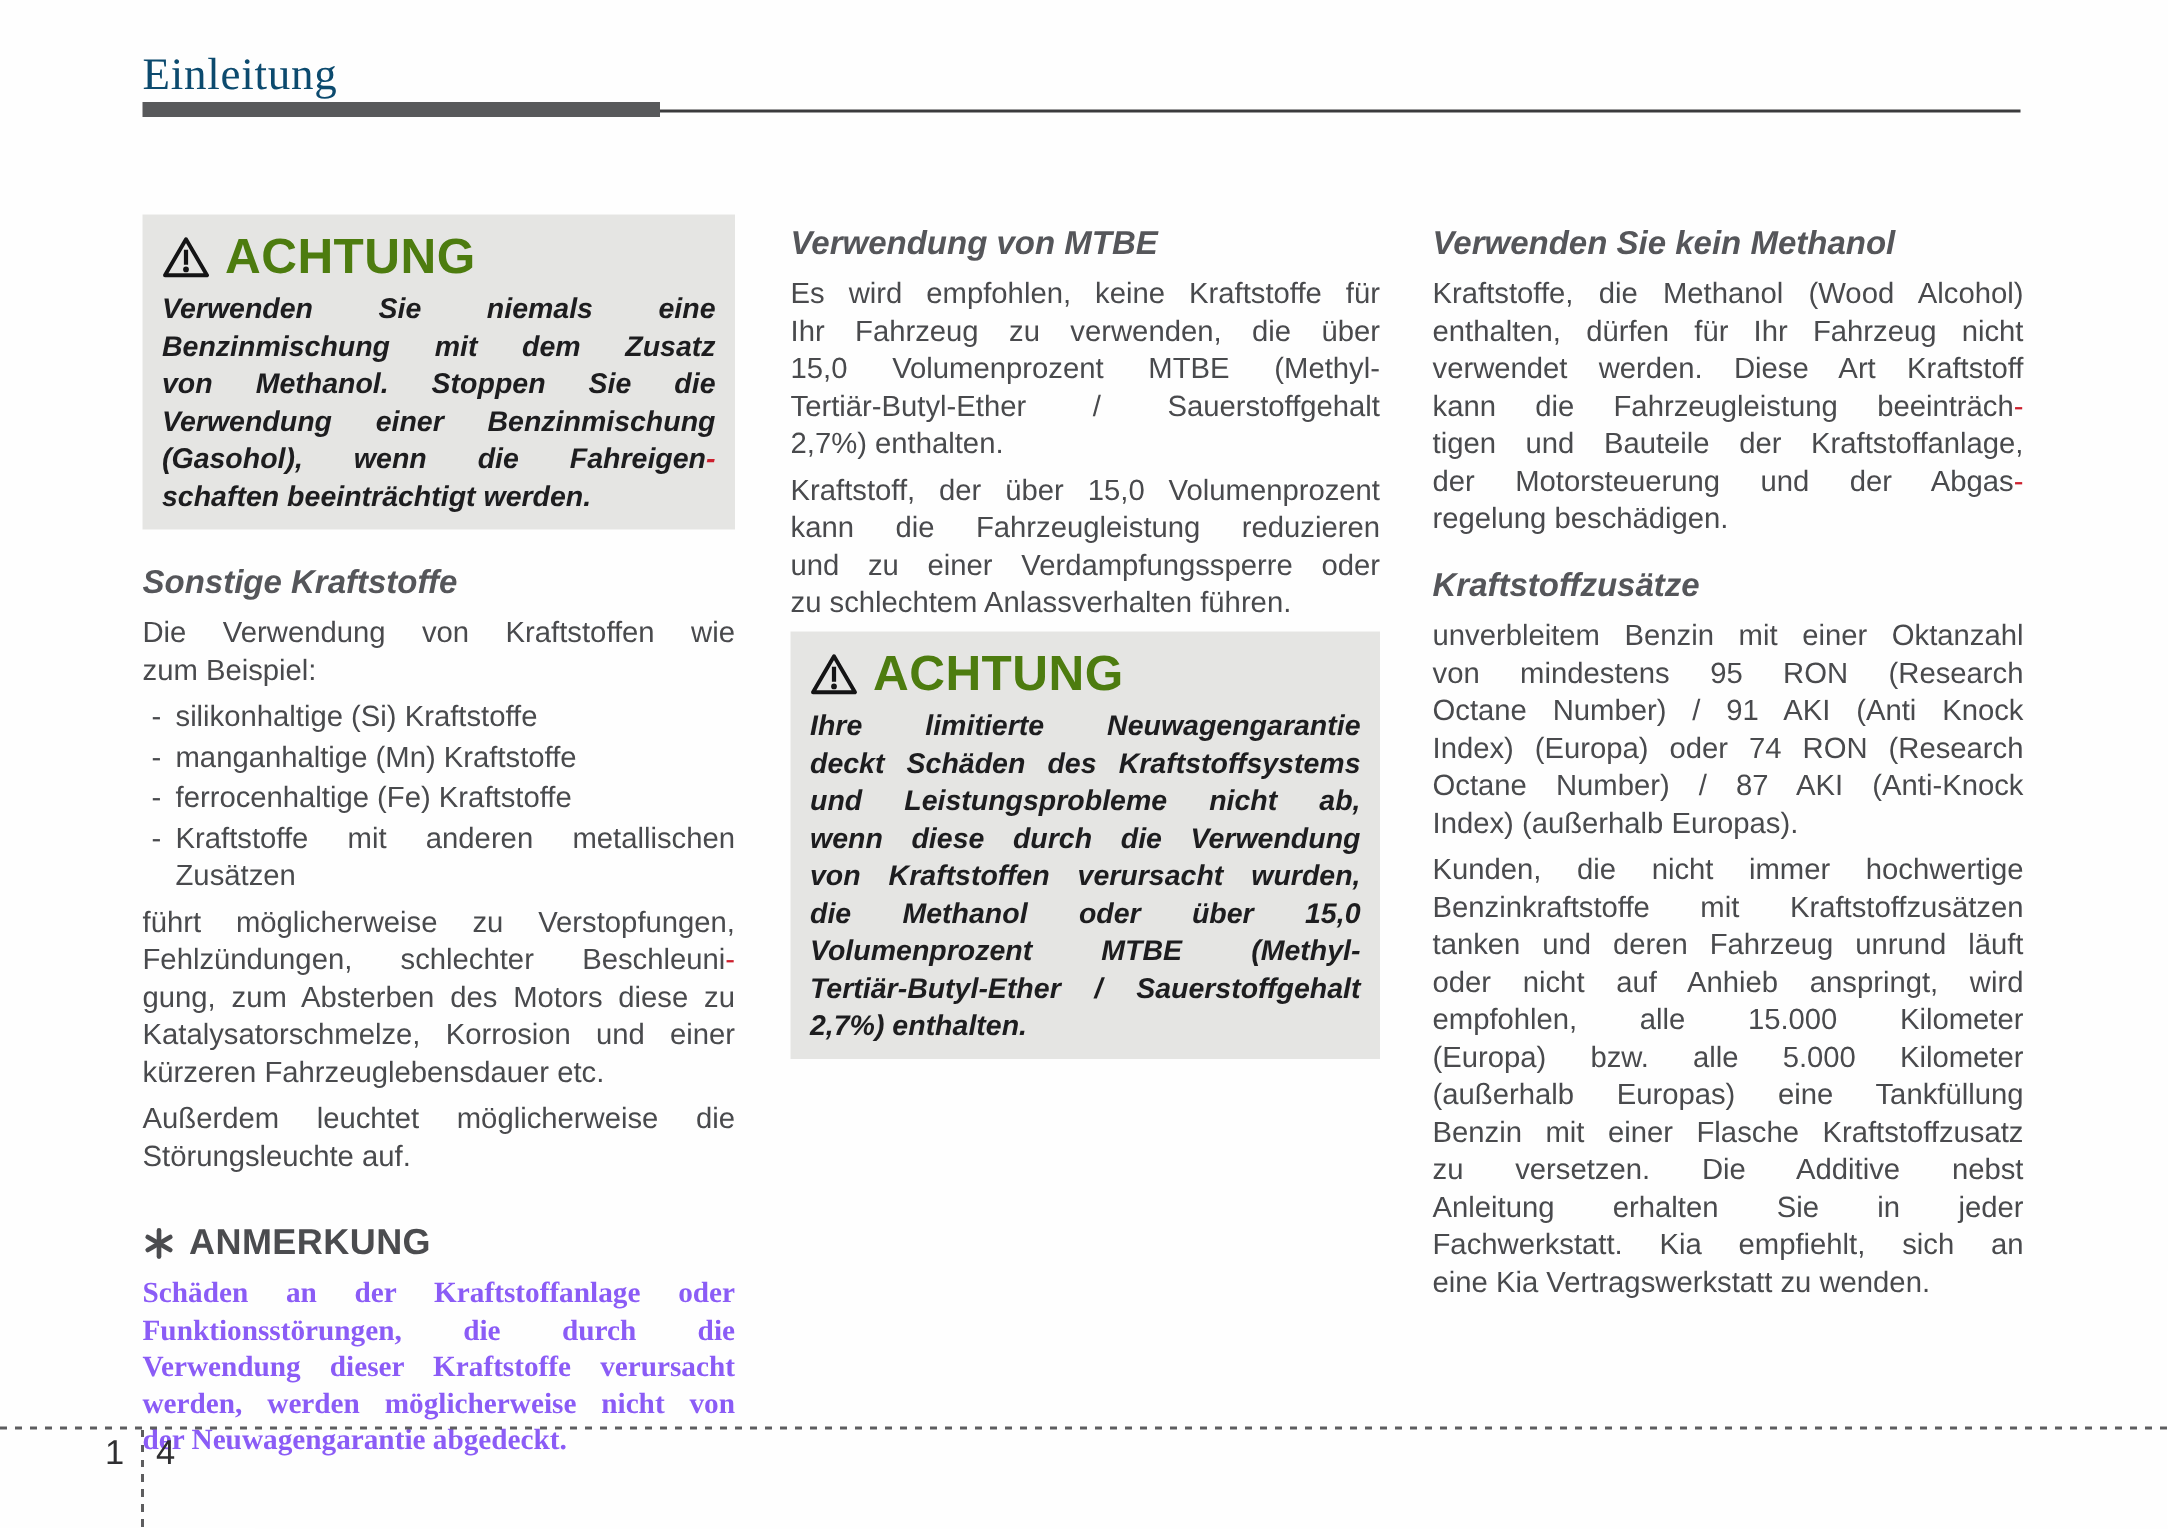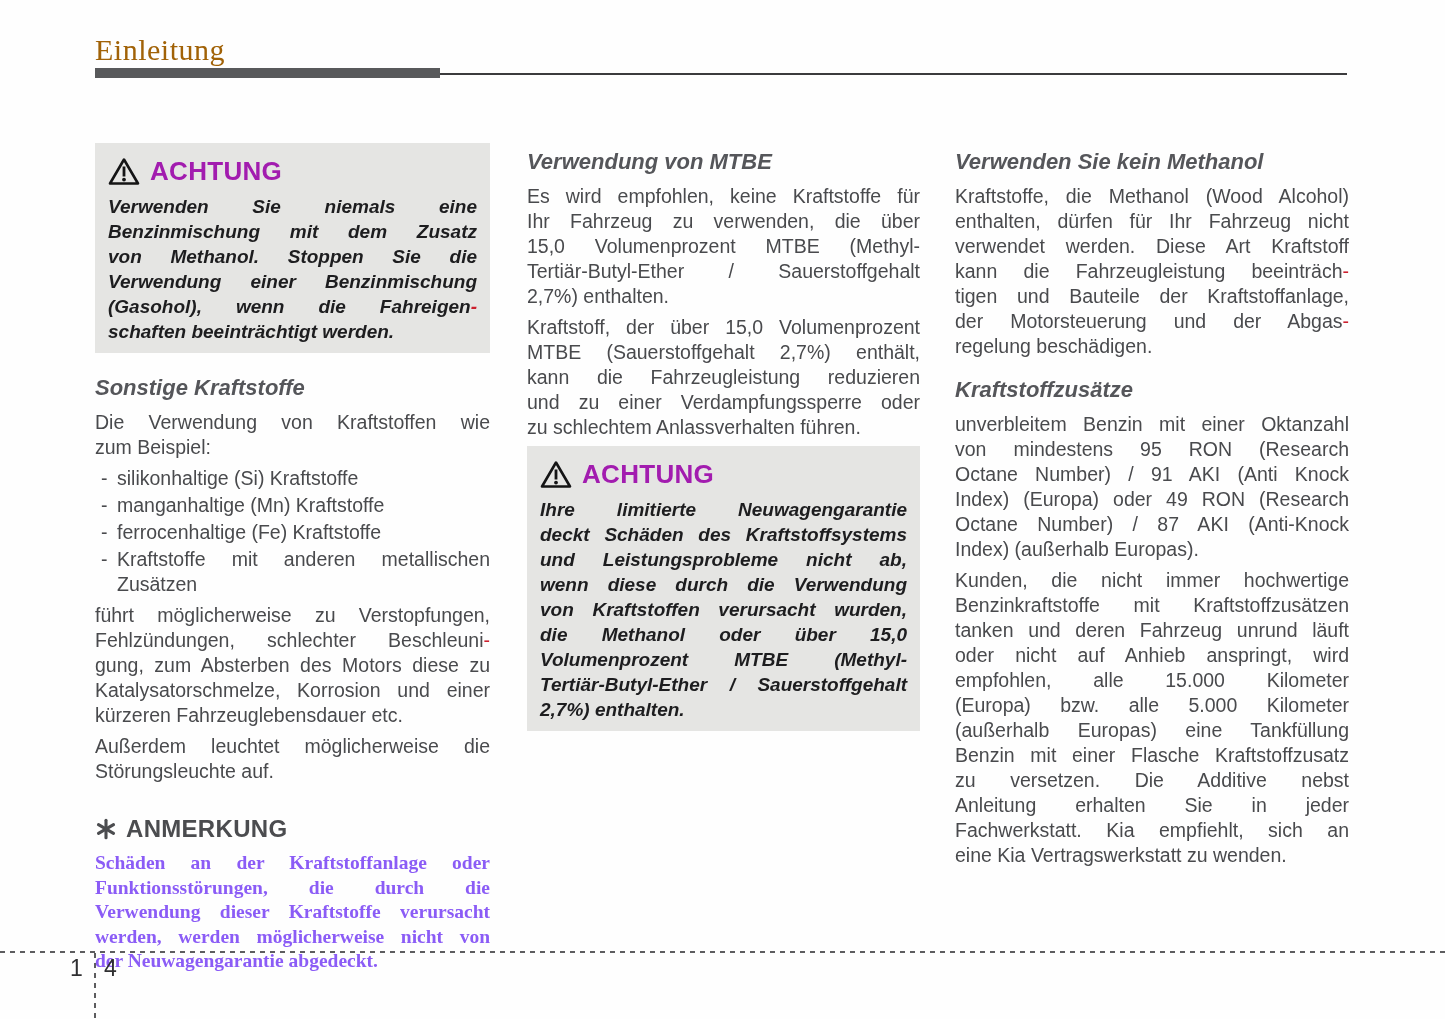--- a/index.html
+++ b/index.html
@@ -6,21 +6,21 @@
   .page {
     position:relative; width:1445px; height:1019px;
     background:#fefefe; overflow:hidden;
     font-family:"Liberation Sans", sans-serif;
   }
 
   
   .header-title {
     position:absolute; left:95px; top:33px;
     font-family:"Liberation Serif", serif;
-    font-size:30px; color:#a16207; letter-spacing:0.5px;
+    font-size:30px; color:#0c4a6e; letter-spacing:0.5px;
   }
   .header-bar { position:absolute; left:95px; top:68px; width:345px; height:10px; background:#58595b; }
   .header-rule { position:absolute; left:440px; top:73px; width:907px; height:2px; background:#3b3b3d; }
 
   
   .col { position:absolute; top:143px; }
   .col-1 { left:95px;  width:395px; }
   .col-2 { left:527px; width:393px; }
   .col-3 { left:955px; width:394px; }
 
@@ -37,21 +37,21 @@
   .col > .section-heading:first-child { margin-top:6px; }
 
   .list { margin:0 0 6px 0; color:#494a4d; font-size:19.5px; line-height:25px; }
   .list-item { position:relative; padding-left:22px; margin:0 0 2px 0; }
   .list-item .dash { position:absolute; left:6px; top:0; }
 
   .caution-box {
     background:#e5e5e3; padding:9px 13px 9px 13px; margin:0 0 22px 0;
   }
   .caution-title-row { display:flex; align-items:center; gap:10px; margin:3px 0 7px 0; height:32px; }
-  .caution-title { font-size:26px; font-weight:bold; color:#a21caf; letter-spacing:0.3px; }
+  .caution-title { font-size:33px; font-weight:bold; color:#4d7c0f; letter-spacing:0.3px; }
   .caution-lines .line {
     font-size:19px; font-weight:bold; font-style:italic;
     line-height:25px; color:#1d1d1f;
   }
 
   .note-block { margin-top:30px; }
   .note-title-row { display:flex; align-items:center; gap:9px; margin:0 0 7px 0; height:30px; }
   .note-title { font-size:24px; font-weight:bold; color:#4b4c4f; letter-spacing:0.3px; }
   .note-lines .line {
     font-family:"Liberation Serif", serif;
@@ -164,21 +164,20 @@
       <div class="section-heading">Verwendung von MTBE</div>
       <div class="para">
         <div class="line j">Es wird empfohlen, keine Kraftstoffe für</div>
         <div class="line j">Ihr Fahrzeug zu verwenden, die über</div>
         <div class="line j">15,0 Volumenprozent MTBE (Methyl-</div>
         <div class="line j">Tertiär-Butyl-Ether / Sauerstoffgehalt</div>
         <div class="line">2,7%) enthalten.</div>
       </div>
       <div class="para">
         <div class="line j">Kraftstoff, der über 15,0 Volumenprozent</div>
-        <div class="line j">MTBE (Sauerstoffgehalt 2,7%) enthält,</div>
         <div class="line j">kann die Fahrzeugleistung reduzieren</div>
         <div class="line j">und zu einer Verdampfungssperre oder</div>
         <div class="line">zu schlechtem Anlassverhalten führen.</div>
       </div>
       <div class="caution-box">
         <div class="caution-title-row">
           <span class="icon">
             <svg width="32" height="29" viewBox="0 0 32 29">
               <path d="M16 2.5 L30 26.5 L2 26.5 Z" fill="none" stroke="#141415" stroke-width="2.6" stroke-linejoin="round"></path>
               <rect x="14.6" y="9.5" width="2.8" height="10" fill="#141415"></rect>
@@ -209,21 +208,21 @@
         <div class="line j">kann die Fahrzeugleistung beeinträch<span class="red-h">-</span></div>
         <div class="line j">tigen und Bauteile der Kraftstoffanlage,</div>
         <div class="line j">der Motorsteuerung und der Abgas<span class="red-h">-</span></div>
         <div class="line">regelung beschädigen.</div>
       </div>
       <div class="section-heading">Kraftstoffzusätze</div>
       <div class="para">
         <div class="line j">unverbleitem Benzin mit einer Oktanzahl</div>
         <div class="line j">von mindestens 95 RON (Research</div>
         <div class="line j">Octane Number) / 91 AKI (Anti Knock</div>
-        <div class="line j">Index) (Europa) oder 49 RON (Research</div>
+        <div class="line j">Index) (Europa) oder 74 RON (Research</div>
         <div class="line j">Octane Number) / 87 AKI (Anti-Knock</div>
         <div class="line">Index) (außerhalb Europas).</div>
       </div>
       <div class="para">
         <div class="line j">Kunden, die nicht immer hochwertige</div>
         <div class="line j">Benzinkraftstoffe mit Kraftstoffzusätzen</div>
         <div class="line j">tanken und deren Fahrzeug unrund läuft</div>
         <div class="line j">oder nicht auf Anhieb anspringt, wird</div>
         <div class="line j">empfohlen, alle 15.000 Kilometer</div>
         <div class="line j">(Europa) bzw. alle 5.000 Kilometer</div>

